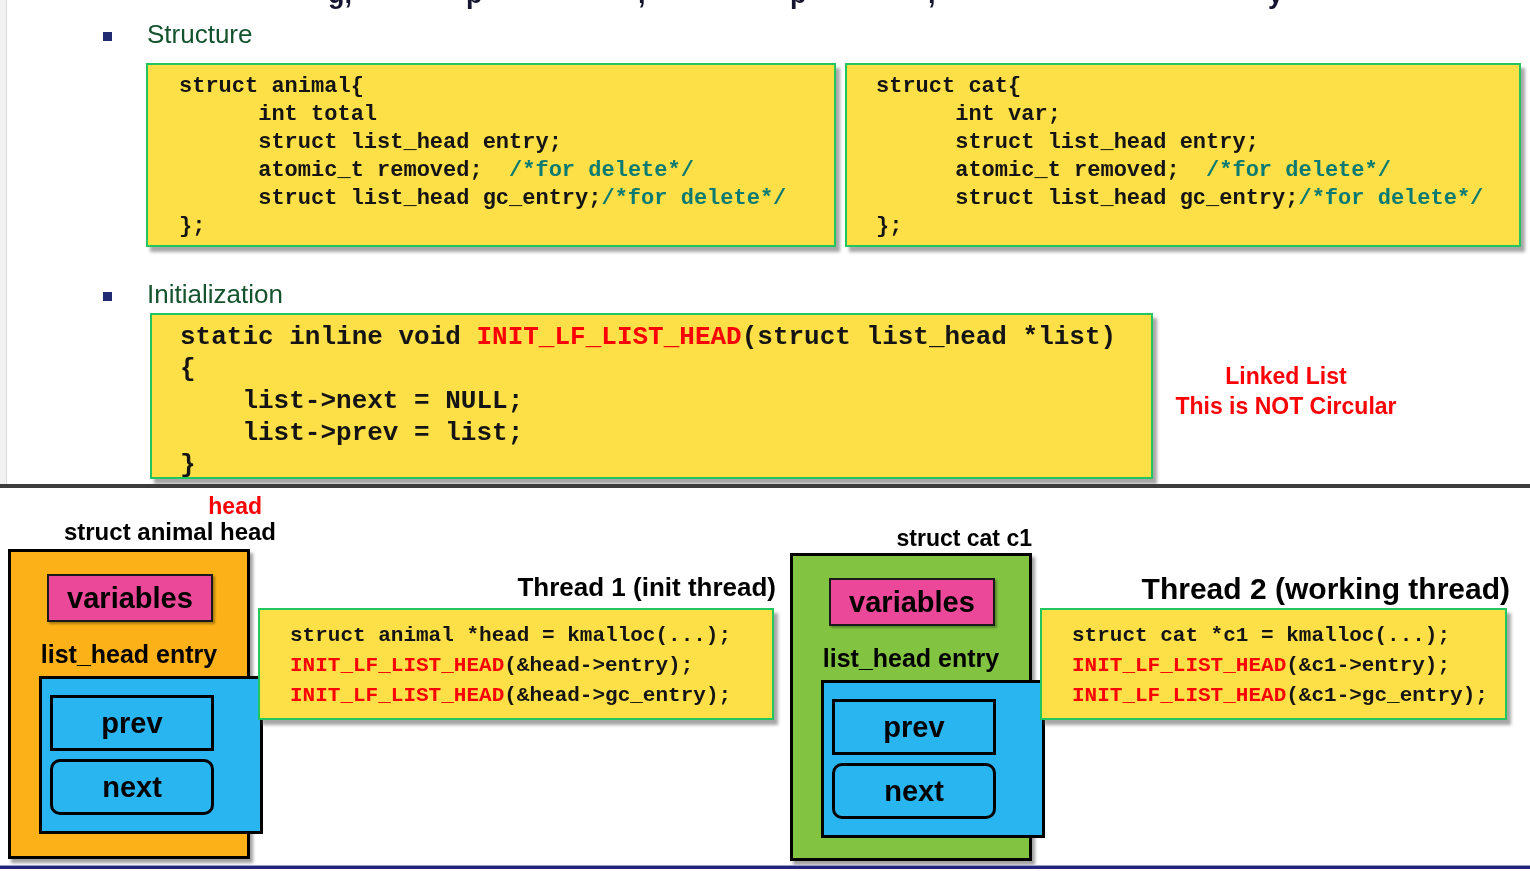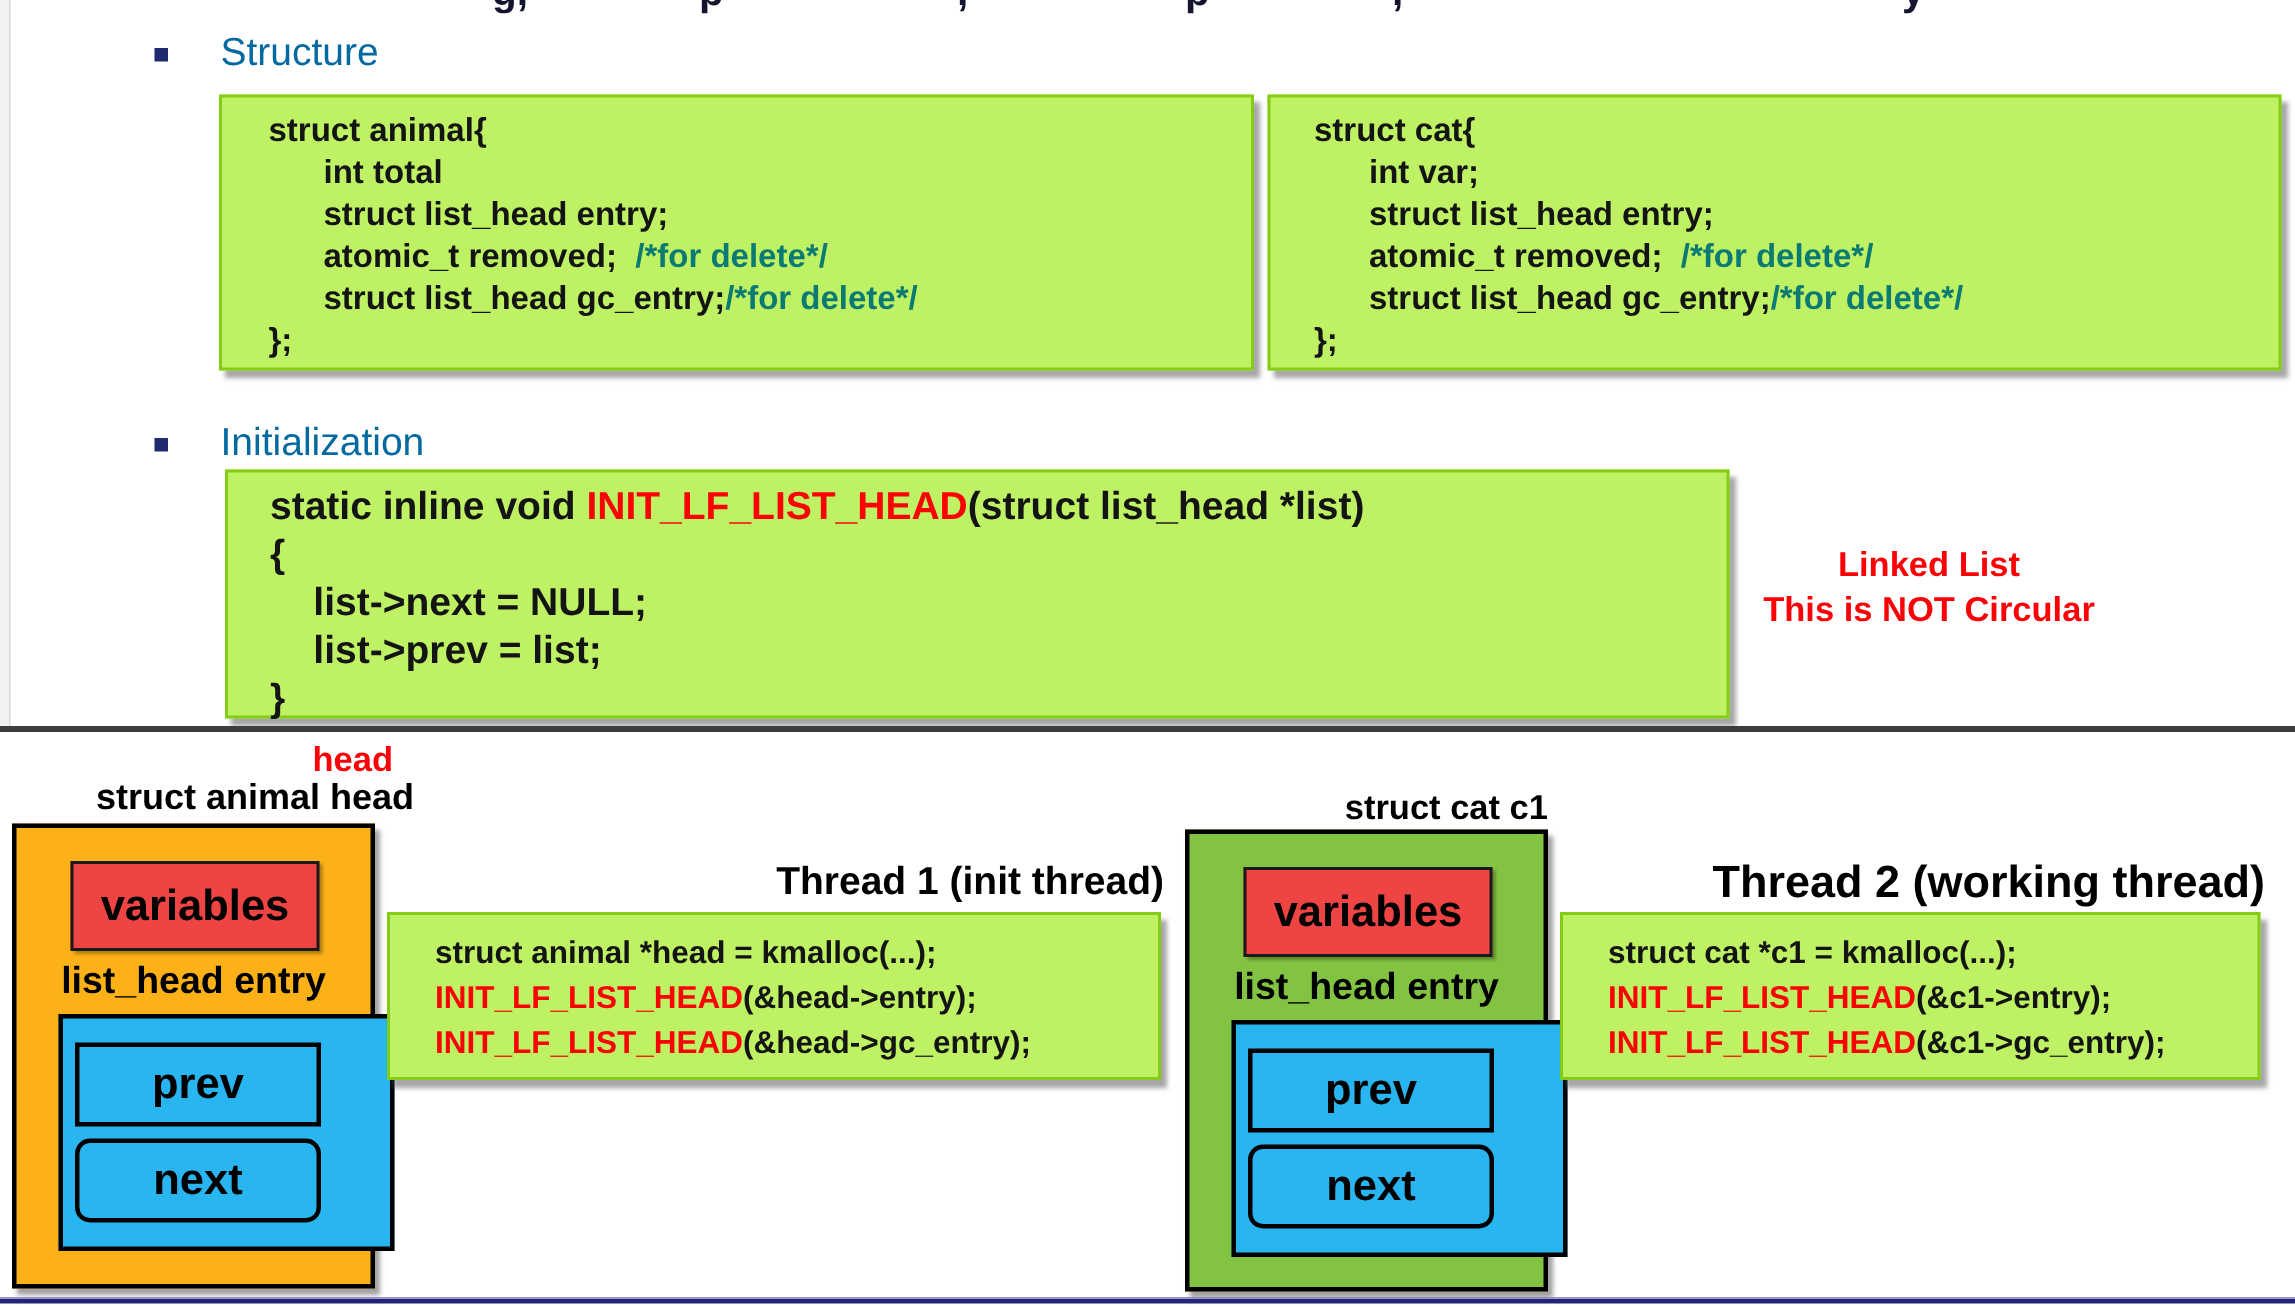--- a/index.html
+++ b/index.html
@@ -14,26 +14,26 @@
     background:#f1f1f1; border-right:1px solid #dadada;
   }
   
   .top-clip { position:absolute; left:0; top:0; width:1530px; height:9px; overflow:hidden; }
   .top-clip span {
     position:absolute; top:-21px; font-weight:bold; font-size:27px; color:#14142e;
     font-family:"Liberation Sans", sans-serif;
   }
   
   .bullet-sq { position:absolute; width:9px; height:9px; background:#1F2A70; }
-  .bullet-label { position:absolute; font-size:26px; color:#0369a1; }
+  .bullet-label { position:absolute; font-size:26px; color:#14532d; }
   
   .codebox {
-    position:absolute; background:#bef264; border:2px solid #84cc16;
+    position:absolute; background:#fde047; border:2px solid #22c55e;
     box-shadow:4px 5px 3px rgba(95,95,95,0.55);
-    font-family:Liberation Sans, sans-serif; font-weight:bold; color:#141414;
+    font-family:Liberation Mono, monospace; font-weight:bold; color:#141414;
   }
   .codebox .ln { white-space:pre; }
   .cb-struct { font-size:22px; line-height:28px; padding:8px 0 0 31px; }
   .cb-init   { font-size:26px; line-height:32px; padding:6px 0 0 28px; }
   .cb-thread { font-size:21px; line-height:30px; padding:11px 0 0 30px; }
   .cm  { color:#0b7a72; }
   .red { color:#fb0207; }
   
   .note {
     position:absolute; left:1152px; top:361px; width:268px; text-align:center;
@@ -46,22 +46,22 @@
   .lbl { position:absolute; text-align:right; font-weight:bold; color:#000; }
   .lbl-red { color:#fb0207; }
   
   .sbox {
     position:absolute; width:242px; border:3px solid #000;
     box-shadow:3px 4px 3px rgba(70,70,70,0.5);
   }
   .sbox.orange { background:#FBB117; }
   .sbox.green  { background:#82C341; }
   .vars {
-    position:absolute; left:36px; top:22px; width:166px; height:60px;
-    background:#ef4444; border:2px solid #1a1a1a;
+    position:absolute; left:36px; top:22px; width:166px; height:48px;
+    background:#ec4899; border:2px solid #1a1a1a;
     display:flex; align-items:center; justify-content:center;
     font-weight:bold; font-size:29px; color:#000;
     box-shadow:2px 2px 2px rgba(0,0,0,0.3);
   }
   .entry-label {
     position:absolute; left:0; top:88px; width:100%; text-align:center;
     font-weight:bold; font-size:25px; color:#000;
   }
   .bluebox {
     position:absolute; left:28px; top:124px; width:224px; height:158px;

